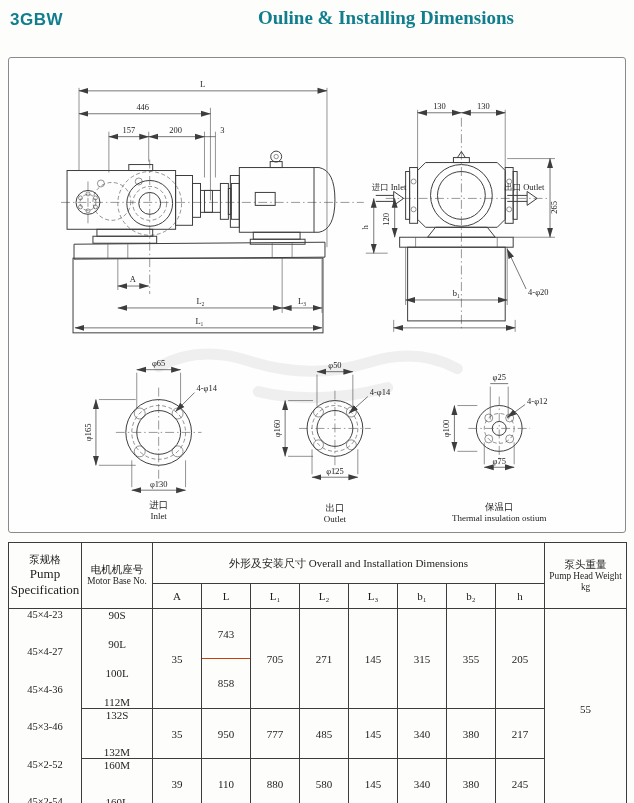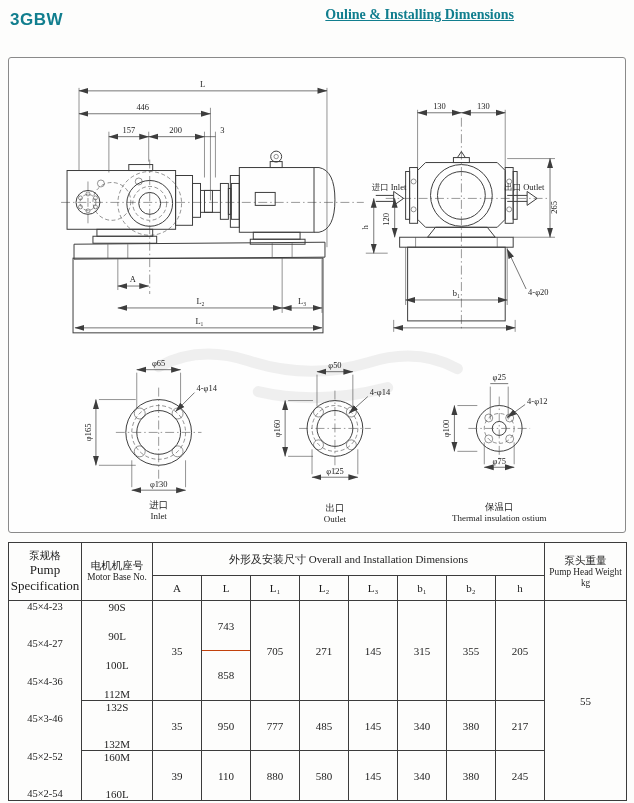--- a/index.html
+++ b/index.html
@@ -5,21 +5,21 @@
   html,body{margin:0;padding:0;}
   body{width:634px;height:803px;background:#fdfdfc;position:relative;
        font-family:"Liberation Serif",serif;color:#1d1d1d;overflow:hidden;}
 
   
   .hdr{position:absolute;left:0;top:0;width:522px;height:57px;}
   .model{position:absolute;left:10px;top:10px;font-family:"Liberation Sans",sans-serif;
          font-size:17px;font-weight:bold;color:#117e8e;letter-spacing:.5px;}
   .titles{position:absolute;right:8px;top:6px;text-align:right;color:#117e8e;}
   .titles .zh{font-size:16px;font-weight:bold;letter-spacing:2px;}
-  .titles .en{font-size:14px;font-weight:600;margin-top:1px;text-decoration:underline;}
+  .titles .en{font-size:19px;font-weight:600;margin-top:1px;}
 
   
   .panel{position:absolute;left:8px;top:57px;width:616px;height:474px;
          border:1px solid #8a8a8a;border-radius:3px;background:#fefefe;}
   svg .ln{stroke:#3d3d3d;stroke-width:1;fill:none;}
   svg .tn{stroke:#4a4a4a;stroke-width:.6;fill:none;}
   svg .dash{stroke:#4a4a4a;stroke-width:.6;fill:none;stroke-dasharray:4 2.5;}
   svg .cl{stroke:#555;stroke-width:.6;fill:none;stroke-dasharray:9 3 1.5 3;}
   svg .dim{stroke:#3d3d3d;stroke-width:.7;fill:none;}
   svg text{font-family:"Liberation Serif",serif;fill:#222;}
@@ -316,21 +316,21 @@
       <col style="width:49px">
       <col style="width:49px">
       <col style="width:49px">
     <col style="width:49px">
       <col style="width:49px">
       <col style="width:49px">
       <col style="width:49px">
     <col style="width:82px">
   </colgroup>
   <tbody>
-  <tr style="height:33px">
+  <tr style="height:41px">
     <td rowspan="2">
       <div class="hz">泵规格</div>
       <div class="he">Pump Specification</div>
     </td>
     <td rowspan="2">
       <div class="hz">电机机座号</div>
       <div class="he2">Motor Base No.</div>
     </td>
     <td colspan="8" class="spanhead">外形及安装尺寸  Overall and Installation Dimensions</td>
     <td rowspan="2">

